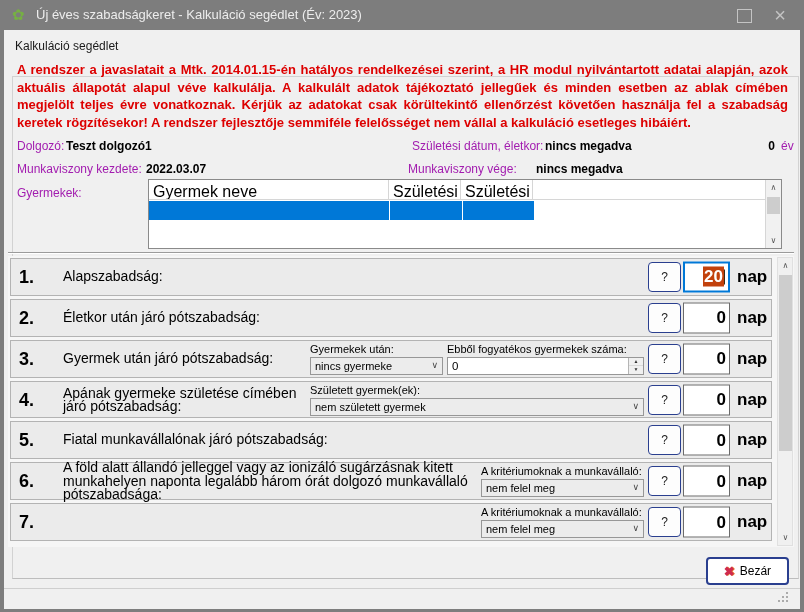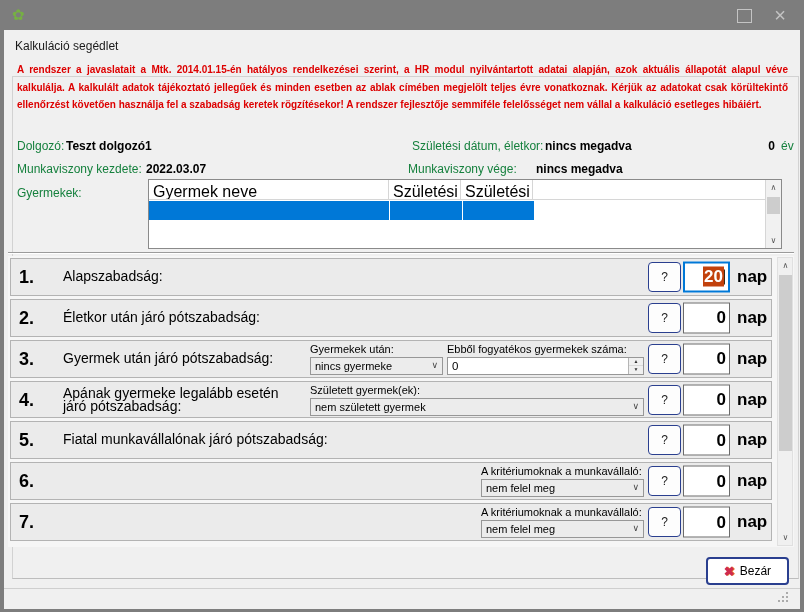--- a/index.html
+++ b/index.html
@@ -7,22 +7,22 @@
   
   .titlebar{position:absolute;left:0;top:0;width:804px;height:30px;background:#7d7d7d;}
   .app-icon{position:absolute;left:12px;top:6px;font-size:15px;color:#76b043;line-height:18px;}
   .title-text{position:absolute;left:36px;top:7px;font-size:13px;color:#ededed;white-space:nowrap;}
   .btn-max{position:absolute;left:737px;top:9px;width:13px;height:12px;border:1px solid #c4c4c4;background:transparent;}
   .btn-close{position:absolute;left:768px;top:2px;width:24px;height:26px;color:#c4c4c4;font-size:20px;line-height:26px;text-align:center;}
   
   .client{position:absolute;left:4px;top:30px;width:796px;height:578px;background:#f0f0f0;}
   .groupbox{position:absolute;left:8px;top:46px;width:785px;height:501px;border:1px solid #d2d2d2;border-bottom:1px solid #bdbdbd;}
   .group-label{position:absolute;left:11px;top:39px;font-size:12px;color:#1a1a1a;background:#f0f0f0;padding:0 4px;}
-  .warning{position:absolute;left:17px;top:61px;width:771px;font-size:10px;font-weight:bold;color:#dd0000;line-height:17.5px;text-align:justify;}
-  .lbl{position:absolute;font-size:12px;color:#15803d;white-space:nowrap;}
+  .warning{position:absolute;left:17px;top:61px;width:771px;font-size:13px;font-weight:bold;color:#dd0000;line-height:17.5px;text-align:justify;}
+  .lbl{position:absolute;font-size:12px;color:#a21caf;white-space:nowrap;}
   .val{position:absolute;font-size:12px;font-weight:bold;color:#000;white-space:nowrap;}
   
   .children-table{position:absolute;left:148px;top:179px;width:632px;height:68px;background:#fff;border:1px solid #8a8a8a;}
   .thead{position:absolute;left:0;top:0;right:16px;height:20px;display:flex;}
   .th{height:20px;border-right:1px solid #d6d6d6;border-bottom:1px solid #d6d6d6;font-size:16px;padding:3px 0 0 4px;box-sizing:border-box;background:#fff;white-space:nowrap;overflow:hidden;}
   .th.c1{width:240px;}.th.c2{width:72px;}.th.c3{width:72px;}
   .sel-row{position:absolute;left:0;top:21px;height:19px;display:flex;gap:1px;}
   .sel-cell{background:#0078d7;height:19px;}
   .sc1{width:240px;}.sc2{width:72px;}.sc3{width:71px;}
   .vscroll{position:absolute;top:0;right:0;width:16px;bottom:0;background:#f1f1f1;border-left:1px solid #d6d6d6;box-sizing:border-box;}
@@ -60,20 +60,21 @@
   .statusbar{position:absolute;left:4px;top:588px;width:796px;height:20px;background:#f0f0f0;border-top:1px solid #cfcfcf;}
   .grip{position:absolute;left:786px;top:600px;width:2px;height:2px;background:#ababab;box-shadow:-4px 0 0 #ababab,-8px 0 0 #ababab,0 -4px 0 #ababab,-4px -4px 0 #ababab,0 -8px 0 #ababab;}
 </style>
 </head>
 <body>
 
 <div class="window">
 
   <div class="titlebar">
     <span class="app-icon">✿</span>
+    <span class="title-text">Új éves szabadságkeret - Kalkuláció segédlet (Év: 2023)</span>
     <span class="btn-max"></span>
     <span class="btn-close">×</span>
   </div>
 
   <div class="client">
 
     <div class="groupbox"></div>
     <span class="group-label" style="left:7px;top:9px;position:absolute;">Kalkuláció segédlet</span>
 
     <div class="warning" style="left:13px;top:31px;">A rendszer a javaslatait a Mtk.  2014.01.15-én hatályos rendelkezései szerint, a HR modul nyilvántartott adatai alapján, azok aktuális állapotát alapul véve kalkulálja. A kalkulált adatok tájékoztató jellegűek és minden esetben az ablak címében megjelölt teljes évre vonatkoznak. Kérjük az adatokat csak körültekintő ellenőrzést követően használja fel a szabadság keretek rögzítésekor! A rendszer fejlesztője semmiféle felelősséget nem vállal a kalkuláció esetleges hibáiért.</div>
@@ -150,41 +151,42 @@
               <span class="spin-btn">▼</span>
             </span>
           </div>
           <div class="help-btn">?</div>
           <div class="val-input">0</div>
           <span class="nap">nap</span>
         </div>
 
         <div class="card">
           <span class="num">4.</span>
-          <span class="rlabel w-narrow">Apának gyermeke legalább esetén járó pótszabadság:</span>
+          <span class="rlabel w-narrow">Apának gyermeke születése címében járó pótszabadság:</span>
           <span class="mini-label" style="left:299px;">Született gyermek(ek):</span>
           <div class="fake-select" style="left:299px;width:334px;">
             <span>nem született gyermek</span>
               <span class="sel-arrow">∨</span>
           </div>
           <div class="help-btn">?</div>
           <div class="val-input">0</div>
           <span class="nap">nap</span>
         </div>
 
         <div class="card">
           <span class="num">5.</span>
           <span class="rlabel w-wide">Fiatal munkavállalónak járó pótszabadság:</span>
           <div class="help-btn">?</div>
           <div class="val-input">0</div>
           <span class="nap">nap</span>
         </div>
 
         <div class="card">
           <span class="num">6.</span>
+          <span class="rlabel w-mid">A föld alatt állandó jelleggel vagy az ionizáló sugárzásnak kitett munkahelyen naponta legalább három órát dolgozó munkavállaló pótszabadsága:</span>
           <span class="mini-label" style="left:470px;">A kritériumoknak a munkavállaló:</span>
           <div class="fake-select" style="left:470px;width:163px;">
             <span>nem felel meg</span>
               <span class="sel-arrow">∨</span>
           </div>
           <div class="help-btn">?</div>
           <div class="val-input">0</div>
           <span class="nap">nap</span>
         </div>
 

